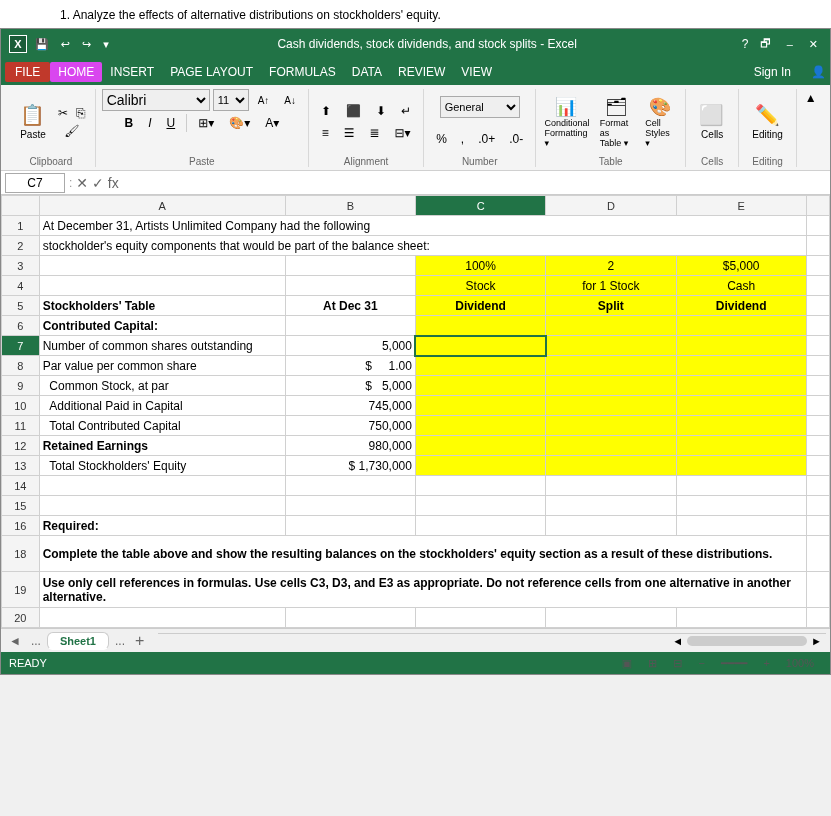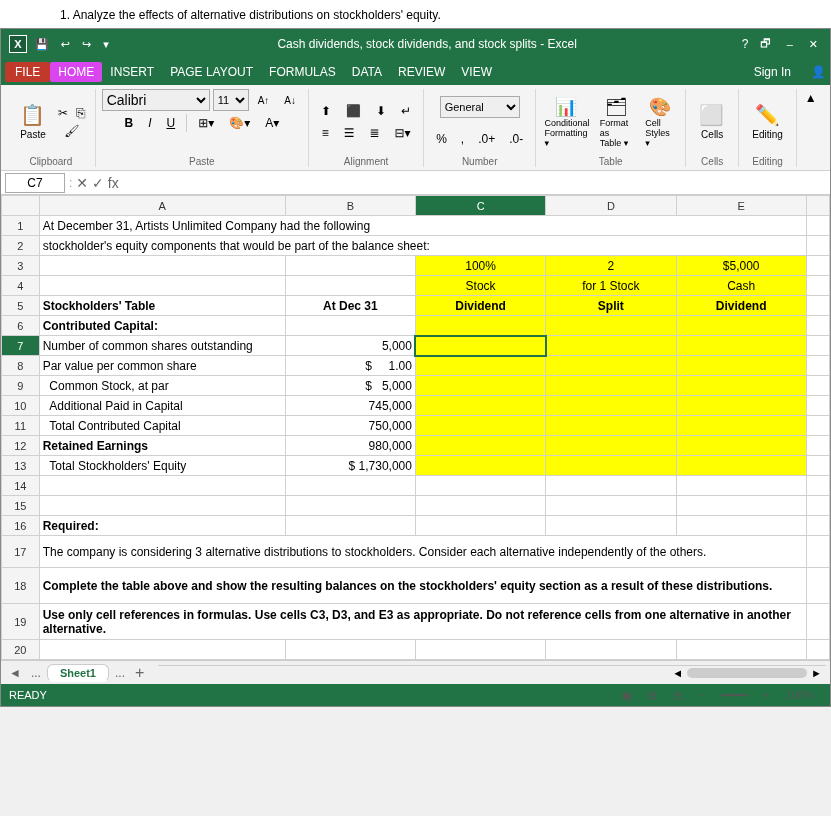--- a/index.html
+++ b/index.html
@@ -591,25 +591,20 @@
         <tr>
           <td class="row-num">16</td>
           <td class="cell-bold">Required:</td>
           <td></td>
           <td></td>
           <td></td>
           <td></td>
           <td></td>
         </tr>
 
-        <tr style="height:32px;">
-          <td class="row-num">17</td>
-          <td colspan="5" style="white-space:normal; font-size:12px;">The company is considering 3 alternative distributions to stockholders.  Consider each alternative independently of the others.</td>
-          <td></td>
-        </tr>
 
         <tr style="height:36px;">
           <td class="row-num">18</td>
           <td colspan="5" style="white-space:normal; font-size:12px;"><b>Complete the table above and show the resulting balances on the stockholders' equity section as a result of these distributions.</b></td>
           <td></td>
         </tr>
 
         <tr style="height:36px;margin-top:44px;">
           <td class="row-num">19</td>
           <td colspan="5" style="white-space:normal; font-size:12px;"><b>Use only cell references in formulas.  Use cells C3, D3, and E3 as appropriate.  Do not reference cells from one alternative in another alternative.</b></td>

